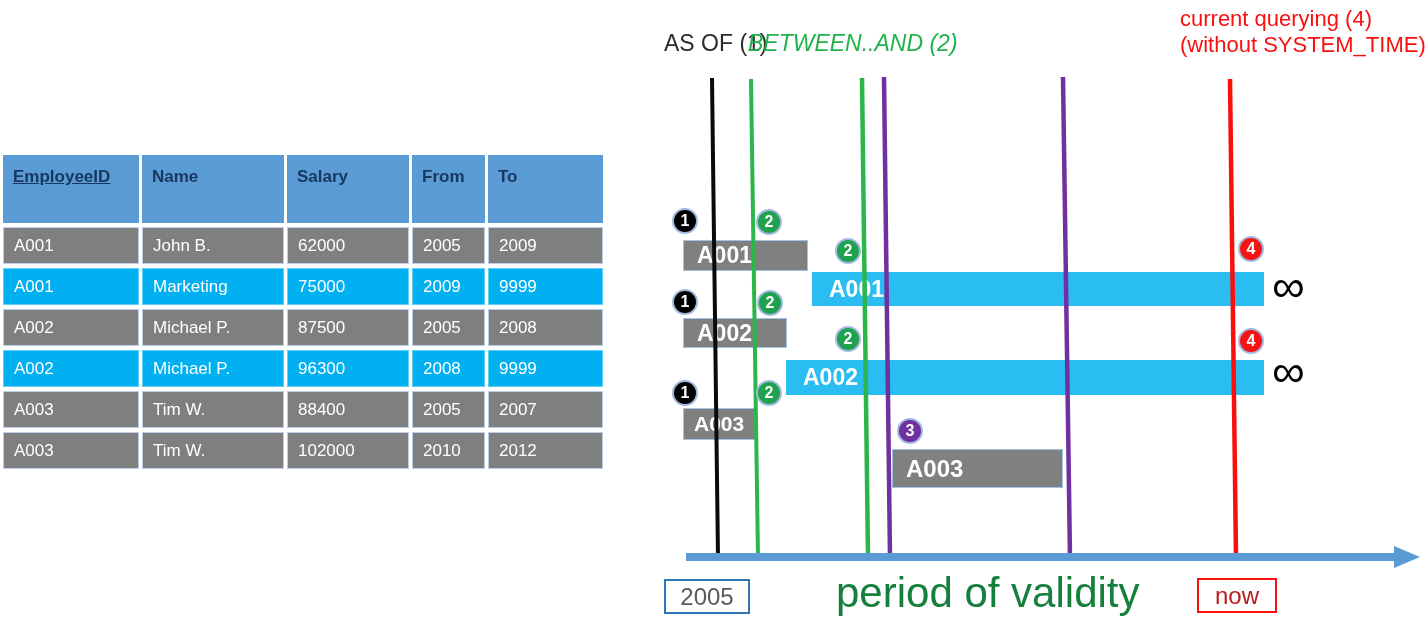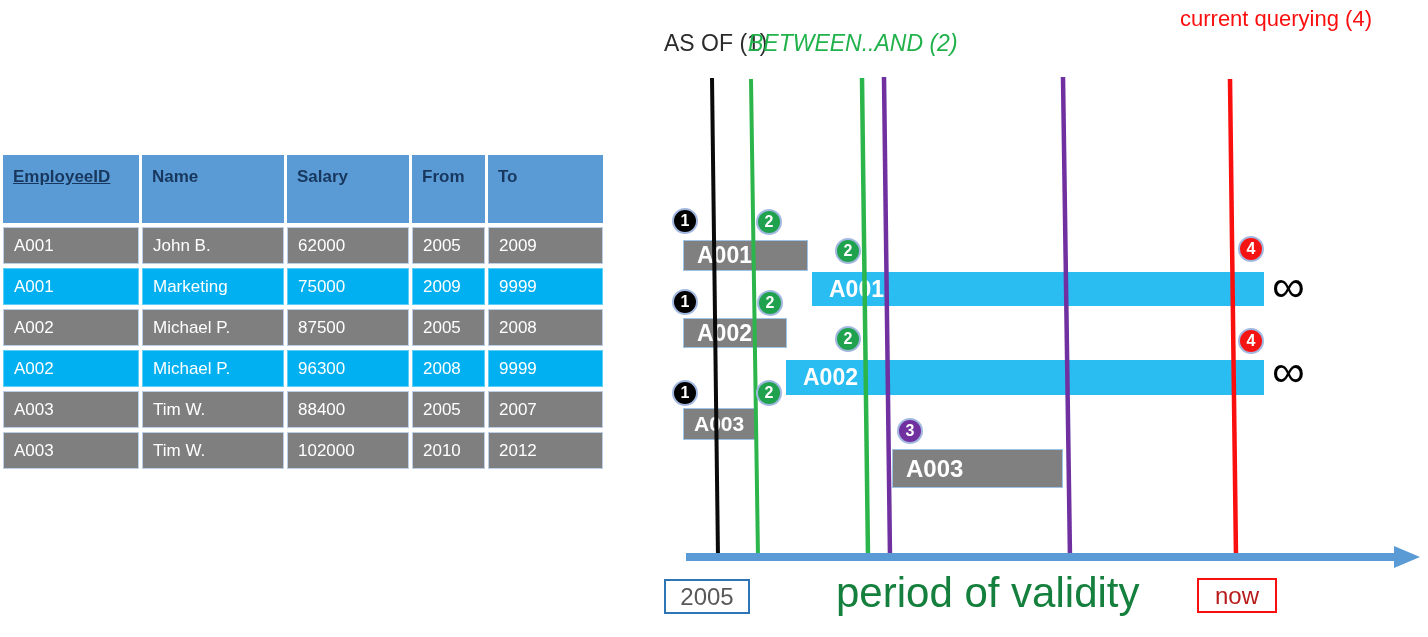--- a/index.html
+++ b/index.html
@@ -140,20 +140,21 @@
         <td>2010</td>
         <td>2012</td>
       </tr>
     </tbody>
   </table>
 
   <div class="legend-label legend-asof">AS OF (1)</div>
   <div class="legend-label legend-between">BETWEEN..AND (2)</div>
   <div class="legend-label legend-current">
     <div>current querying (4)</div>
+    <div>(without SYSTEM_TIME)</div>
   </div>
 
   <div class="bar gray" style="left:683px;top:240px;width:125px;height:31px;">A001</div>
   <div class="bar cyan" style="left:812px;top:272px;width:452px;height:34px;">A001</div>
   <div class="bar gray" style="left:683px;top:318px;width:104px;height:30px;">A002</div>
   <div class="bar cyan" style="left:786px;top:360px;width:478px;height:35px;">A002</div>
   <div class="bar gray" style="left:683px;top:408px;width:74px;height:32px;font-size:21px;padding-left:10px;">A003</div>
   <div class="bar gray" style="left:892px;top:449px;width:171px;height:39px;font-size:24px;">A003</div>
 
   <svg class="lines-svg" width="1428" height="637" viewBox="0 0 1428 637">

